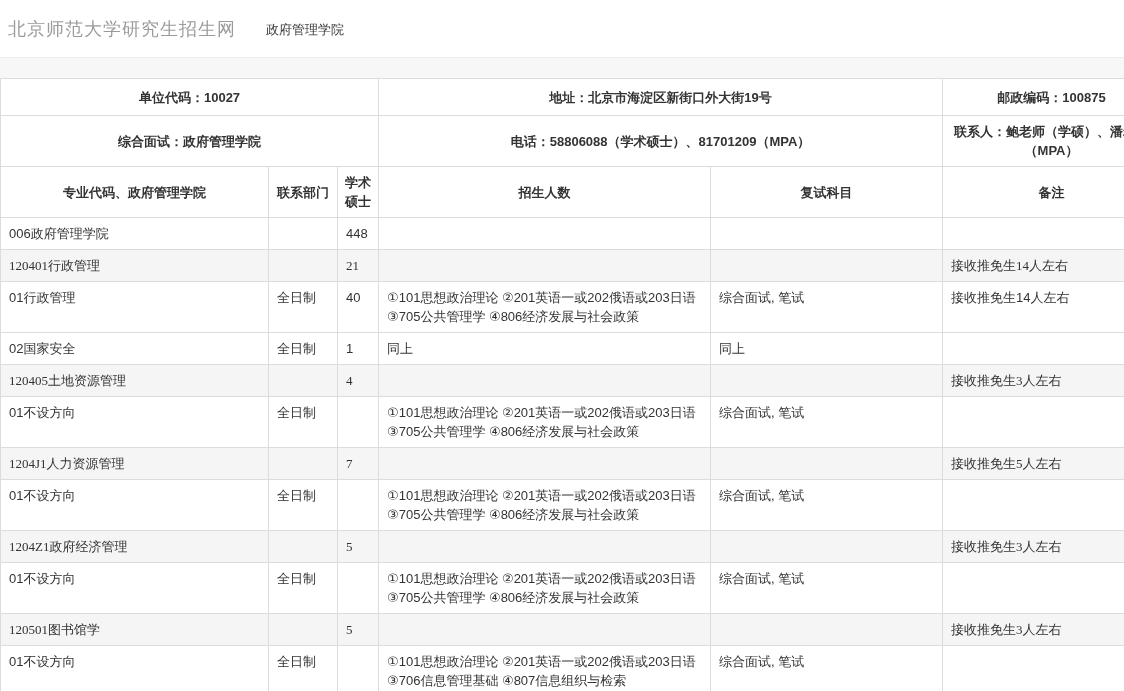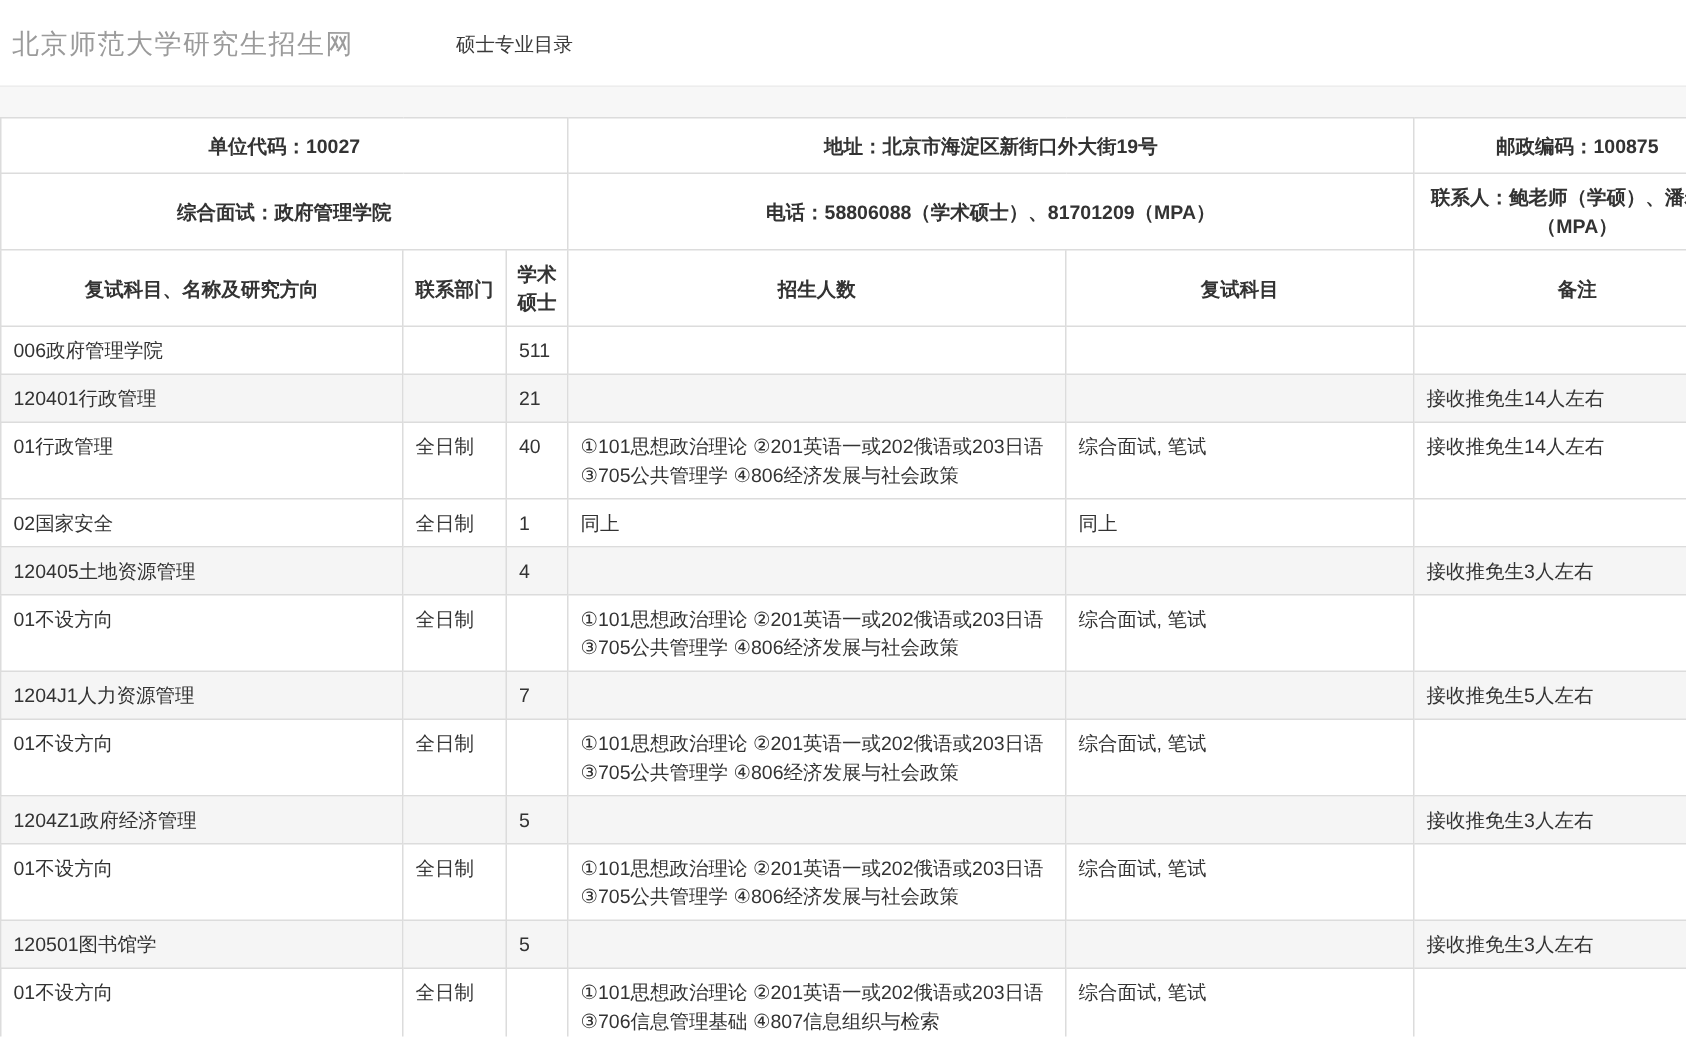--- a/index.html
+++ b/index.html
@@ -2,21 +2,21 @@
 <html lang="zh"><head>
 <meta charset="utf-8">
 <style>
   html, body { margin: 0; padding: 0; background: #ffffff; }
   body {
     width: 1124px; height: 691px; overflow: hidden;
     font-family: "Liberation Sans", "DejaVu Sans", sans-serif;
     color: #333333;
   }
   
-  .topbar { height: 57px; display: flex; align-items: center; padding-left: 8px; background: #ffffff; gap: 38px; }
+  .topbar { height: 57px; display: flex; align-items: center; padding-left: 8px; background: #ffffff; }
   .brand { font-size: 18px; color: #9b9b9b; letter-spacing: 1px; }
   .page-title { font-size: 13px; color: #3a3a3a; margin-left: 30px; margin-top: 3px; }
   .band { height: 20px; background: #f7f7f7; border-top: 1px solid #ededed; }
 
   
   .table-clip { width: 1124px; overflow: hidden; }
   table.catalog {
     border-collapse: collapse; table-layout: fixed;
     width: 1160px; font-size: 13px; color: #333333;
   }
@@ -32,32 +32,32 @@
   
   tr.info-row td { font-weight: bold; vertical-align: middle; text-align: center; }
   tr.row-a td { height: 24px; }
   tr.row-b td { height: 35px; }
   
   tr.head-row th {
     font-weight: bold; text-align: center; vertical-align: middle;
     height: 42px; padding: 4px;
   }
   
-  tr.data-row.shaded td { background: #f5f5f5; }
+  tr.data-row.shaded td { background: #f5f5f5; font-family: Liberation Serif, serif; }
   td.ind-1 { padding-left: 8px; }
   td.ind-2 { padding-left: 22px; }
   td.ind-3 { padding-left: 35px; }
   td.num-cell { padding-left: 8px; padding-right: 2px; }
 </style>
 </head>
 <body>
 
 <header class="topbar">
   <span class="brand">北京师范大学研究生招生网</span>
-  <span class="page-title">硕士专业目录</span>
+  <span class="page-title">政府管理学院</span>
 </header>
 
 <div class="band"></div>
 
 <div class="table-clip">
   <table class="catalog">
     <colgroup>
       <col style="width:268px">
       <col style="width:69px">
       <col style="width:41px">
@@ -70,32 +70,32 @@
         <td colspan="3">单位代码：10027</td>
         <td colspan="2">地址：北京市海淀区新街口外大街19号</td>
         <td>邮政编码：100875</td>
       </tr>
       <tr class="info-row row-b">
         <td colspan="3">综合面试：政府管理学院</td>
         <td colspan="2">电话：58806088（学术硕士）、81701209（MPA）</td>
         <td>联系人：鲍老师（学硕）、潘老师（MPA）</td>
       </tr>
       <tr class="head-row">
-        <th>复试科目、名称及研究方向</th>
+        <th>专业代码、政府管理学院</th>
         <th>联系部门</th>
         <th>学术硕士</th>
         <th>招生人数</th>
         <th>复试科目</th>
         <th>备注</th>
       </tr>
 
     <tr class="data-row">
     <td class="ind-1">006政府管理学院</td>
     <td></td>
-    <td class="num-cell">511</td>
+    <td class="num-cell">448</td>
     <td></td>
     <td></td>
     <td></td>
   </tr>
         <tr class="data-row shaded">
     <td class="ind-2">120401行政管理</td>
     <td></td>
     <td class="num-cell">21</td>
     <td></td>
     <td></td>

